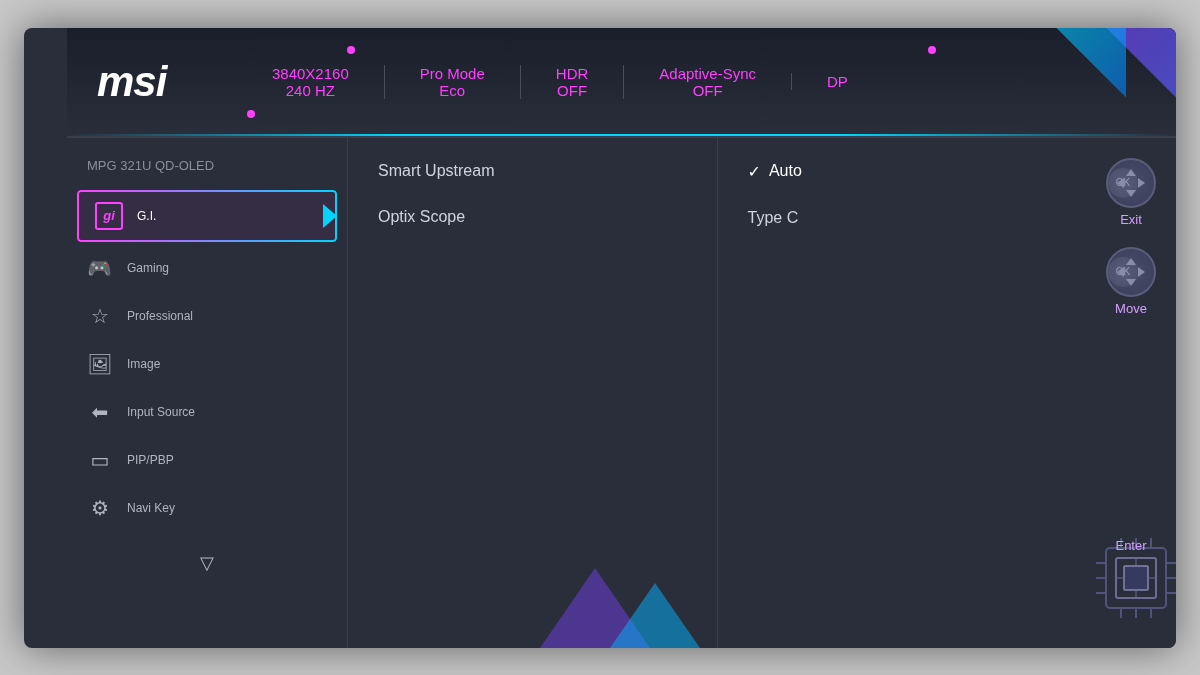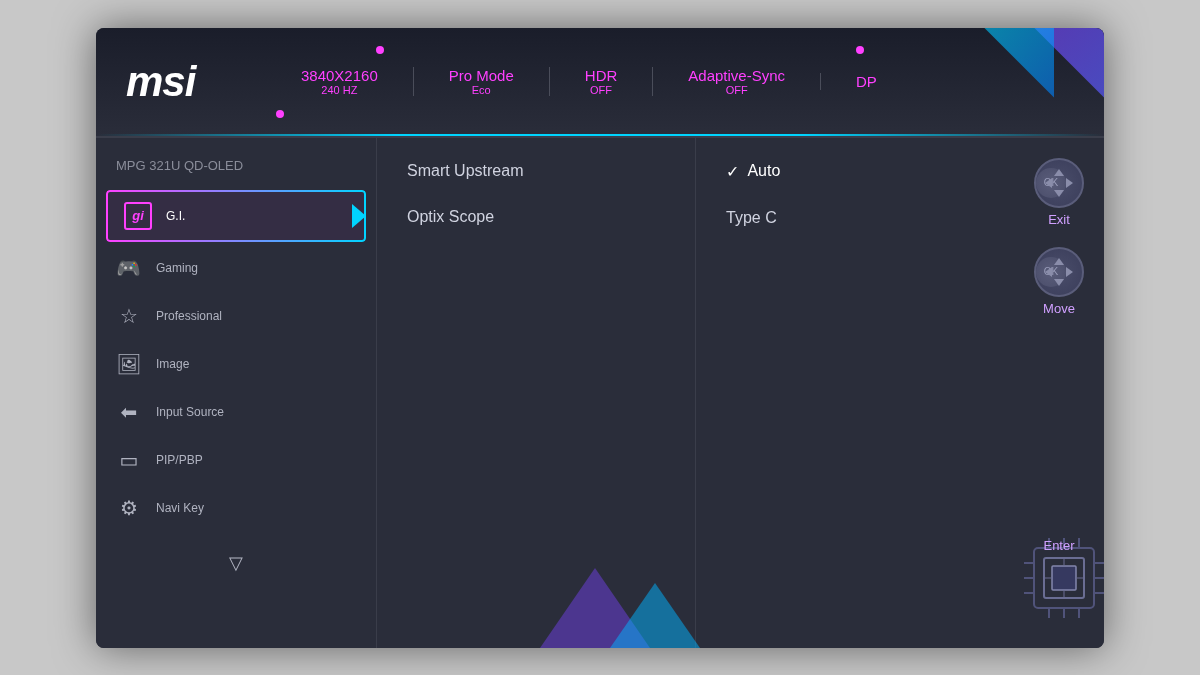--- a/index.html
+++ b/index.html
@@ -9,27 +9,28 @@
       height: 675px;
       background: #c8c8c8;
       display: flex;
       align-items: center;
       justify-content: center;
       font-family: 'Arial', sans-serif;
       overflow: hidden;
     }
 
     .monitor-frame {
-      width: 1008px;
+      width: 1152px;
       height: 620px;
       background: #2a2d3a;
       border-radius: 8px;
       overflow: hidden;
       position: relative;
       box-shadow: 0 0 40px rgba(0,0,0,0.5);
+      padding-left: 43px;
     }
 
     
     .header-bar {
       width: 100%;
       height: 110px;
       background: linear-gradient(180deg, #1a1d2a 0%, #2a2d3a 100%);
       position: relative;
       display: flex;
       align-items: center;
@@ -101,21 +102,21 @@
     }
 
     .stat-label {
       font-size: 15px;
       color: #ff40ff;
       font-weight: 500;
       text-align: center;
     }
 
     .stat-value {
-      font-size: 11px;
+      font-size: 15px;
       color: #ff40ff;
       text-align: center;
     }
 
     
     .dot-pink {
       position: absolute;
       width: 8px;
       height: 8px;
       background: #ff40ff;

